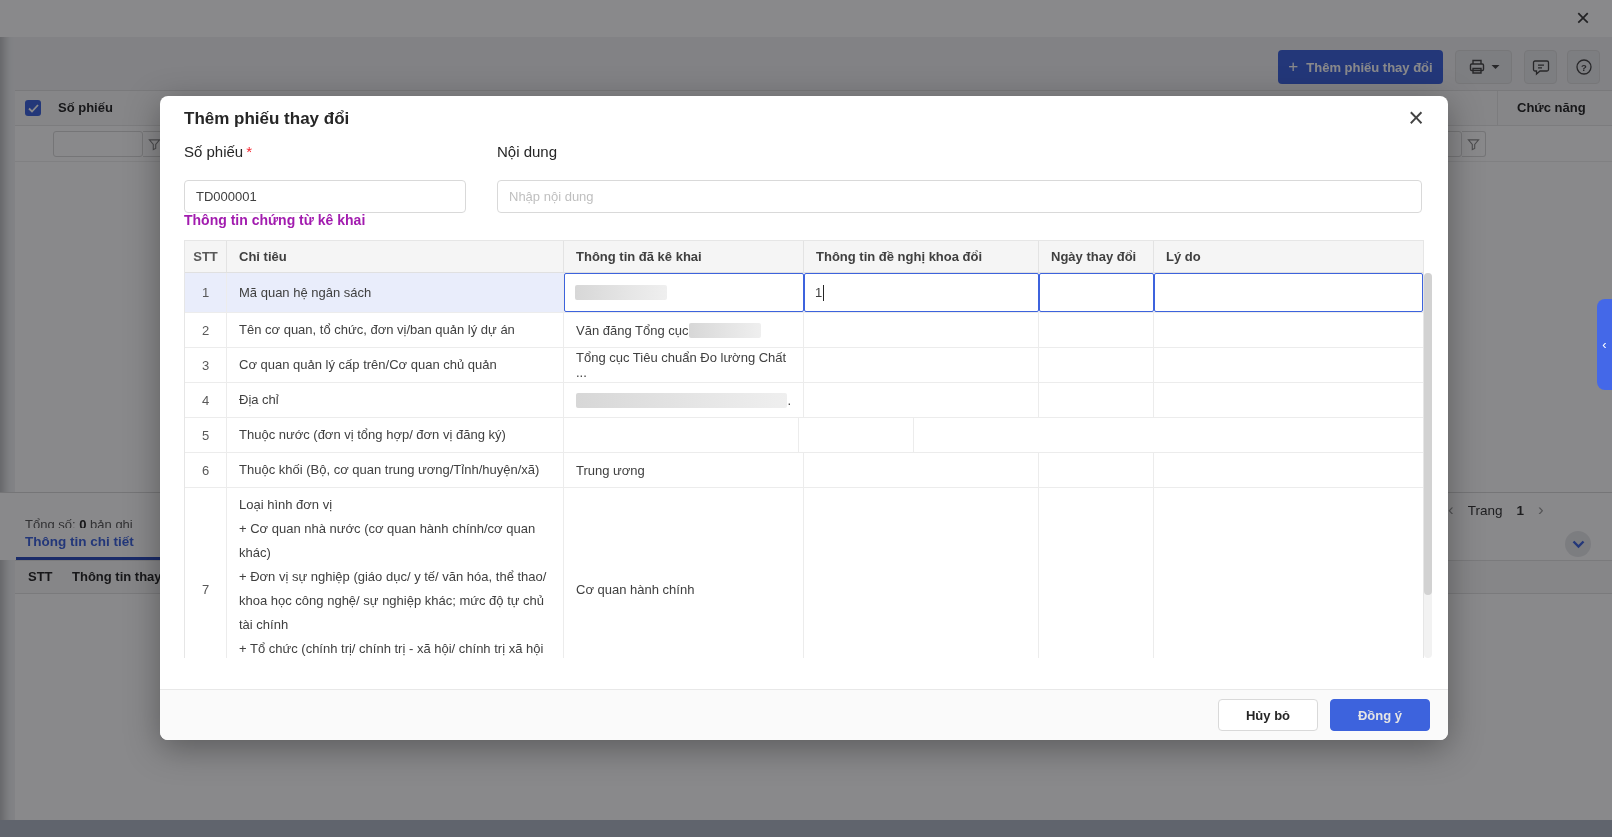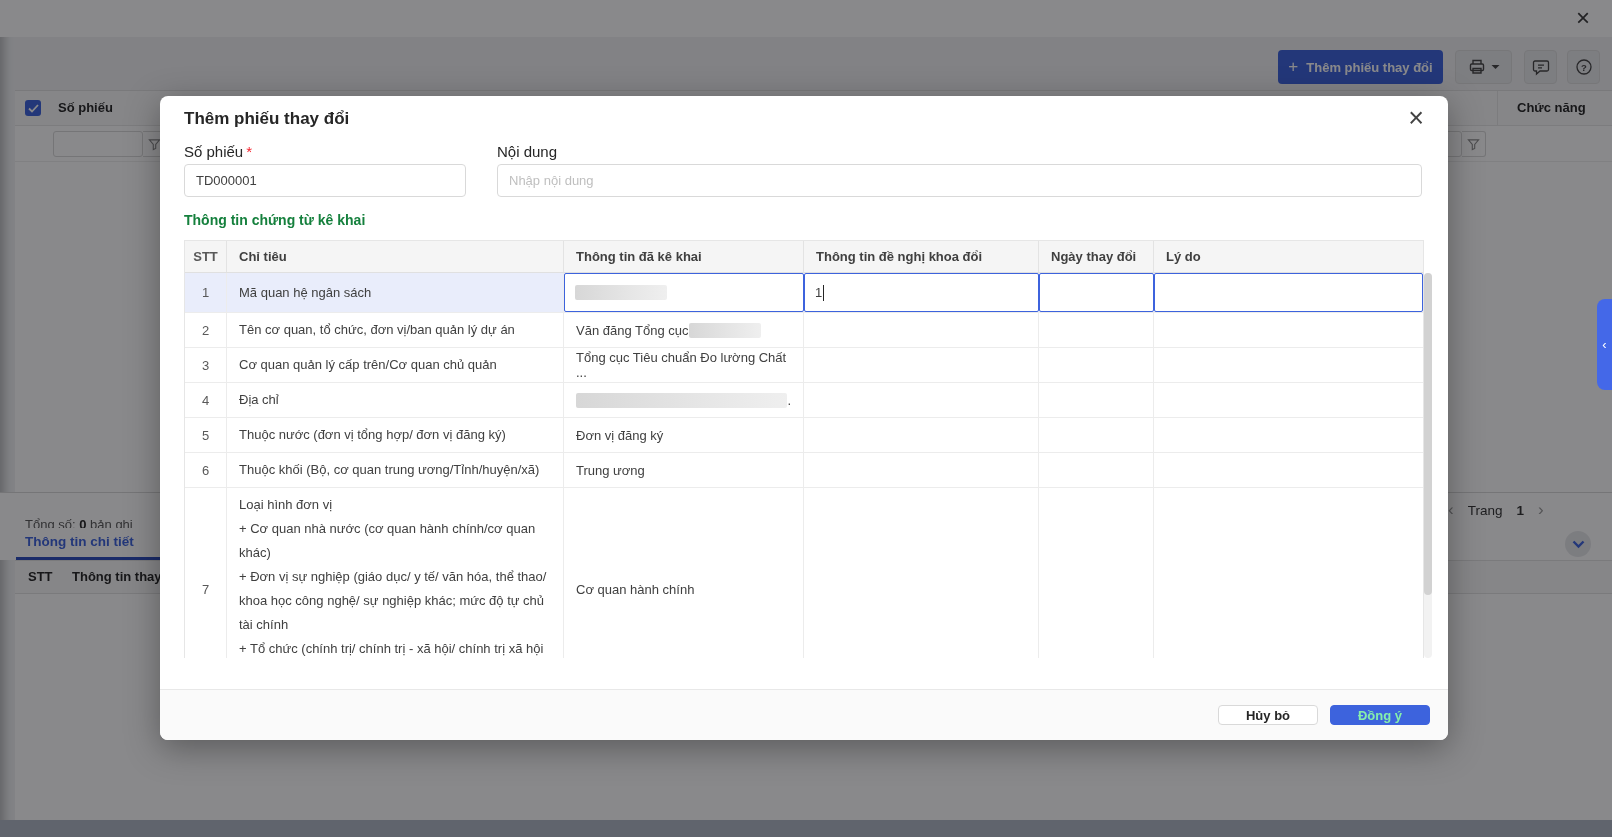--- a/index.html
+++ b/index.html
@@ -54,23 +54,23 @@
 
   
   .side-tab { position:absolute; left:1597px; top:299px; width:15px; height:91px; background:#4468e8; border-radius:8px 0 0 8px; z-index:20; display:flex; align-items:center; justify-content:center; color:#fff; font-size:13px; cursor:pointer; }
 
   
   .modal { position:absolute; left:160px; top:96px; width:1288px; height:644px; background:#fff; border-radius:8px; box-shadow:0 8px 34px rgba(0,0,0,.35); z-index:10; overflow:hidden; }
   .m-title { position:absolute; left:24px; top:13px; font-size:17px; font-weight:bold; color:#262626; }
   .m-close { position:absolute; right:24px; top:8px; font-size:27px; color:#434343; cursor:pointer; line-height:28px; }
   .m-label { position:absolute; top:47px; font-size:15px; color:#262626; }
   .req { color:#f5222d; margin-left:3px; }
-  .m-input { position:absolute; top:68px; height:33px; border:1px solid #d9d9d9; border-radius:4px; font-size:13px; color:#404040; padding:0 11px; font-family:"Liberation Sans", sans-serif; outline:none; }
+  .m-input { position:absolute; top:84px; height:33px; border:1px solid #d9d9d9; border-radius:4px; font-size:13px; color:#404040; padding:0 11px; font-family:"Liberation Sans", sans-serif; outline:none; }
   .m-input::placeholder { color:#bfbfbf; }
-  .m-section { position:absolute; left:24px; top:116px; font-size:14px; font-weight:bold; color:#15803d; }
+  .m-section { position:absolute; left:24px; top:116px; font-size:14px; font-weight:bold; color:#a21caf; }
 
   .table-wrap { position:absolute; left:24px; top:144px; width:1248px; height:418px; }
   .mtable { position:absolute; left:0; top:0; width:1240px; border:1px solid #e6e6e6; border-bottom:none; }
   .thead { display:flex; height:32px; background:#f5f5f5; border-bottom:1px solid #e0e0e0; }
   .th { font-size:13px; font-weight:bold; color:#404040; display:flex; align-items:center; padding:0 12px; border-right:1px solid #e3e3e3; }
   .th:last-child { border-right:none; }
   .tbody { height:385px; overflow:hidden; position:relative; }
   .trow { display:flex; min-height:35px; border-bottom:1px solid #ececec; background:#fff; }
   .trow.editing { min-height:40px; background:#e9edfb; }
   .td { font-size:13px; color:#404040; display:flex; align-items:center; padding:0 12px; border-right:1px solid #ececec; }
@@ -82,23 +82,23 @@
   .col-date { width:115px; flex:none; }
   .col-reason { flex:1; }
   .td.editcell { padding:0; border-right:none; }
   .edit-box { width:100%; height:100%; min-height:38px; background:#fff; border:1px solid #3d63dd; border-radius:2px; display:flex; align-items:center; padding:0 10px; cursor:text; }
   .redact { display:inline-block; height:15px; border-radius:2px; background:linear-gradient(90deg,#d7d7d7 0%,#e6e6e6 60%,#efefef 100%); vertical-align:middle; }
   .caret { display:inline-block; width:1px; height:16px; background:#262626; margin-left:1px; }
   .vscroll { position:absolute; right:0; top:33px; width:8px; height:385px; background:#f2f2f2; border-radius:4px; }
   .vthumb { width:8px; height:322px; background:#d2d2d2; border-radius:4px; }
 
   .m-footer { position:absolute; left:0; right:0; bottom:0; height:51px; background:#fafafa; border-top:1px solid #e8e8e8; display:flex; align-items:center; justify-content:flex-end; gap:12px; padding-right:18px; }
-  .btn { height:20px; border-radius:4px; font-size:13px; font-weight:bold; font-family:"Liberation Sans", sans-serif; cursor:pointer; }
+  .btn { height:32px; border-radius:4px; font-size:13px; font-weight:bold; font-family:"Liberation Sans", sans-serif; cursor:pointer; }
   .btn-cancel { width:100px; background:#fff; border:1px solid #d9d9d9; color:#262626; }
-  .btn-ok { width:100px; background:#3d63dd; border:1px solid #3d63dd; color:#86efac; }
+  .btn-ok { width:100px; background:#3d63dd; border:1px solid #3d63dd; color:#e5e5e5; }
 
   svg { display:block; }
 </style>
 </head>
 <body>
 
 <div class="canvas">
 
   <div class="page">
     <div class="titlebar">
@@ -290,23 +290,20 @@
                 <span class="redact" style="width: 212px;"></span>
                 <span>.</span>
               </div>
               <div class="td col-proposed"></div>
               <div class="td col-date"></div>
               <div class="td col-reason"></div>
             </div>
             <div class="trow">
               <div class="td col-stt">5</div>
               <div class="td col-label">Thuộc nước (đơn vị tổng hợp/ đơn vị đăng ký)</div>
-              <div class="td col-declared">
-                <span>Đơn vị đăng ký</span>
-              </div>
               <div class="td col-proposed"></div>
               <div class="td col-date"></div>
               <div class="td col-reason"></div>
             </div>
             <div class="trow">
               <div class="td col-stt">6</div>
               <div class="td col-label">Thuộc khối (Bộ, cơ quan trung ương/Tỉnh/huyện/xã)</div>
               <div class="td col-declared">
                 <span>Trung ương</span>
               </div>

